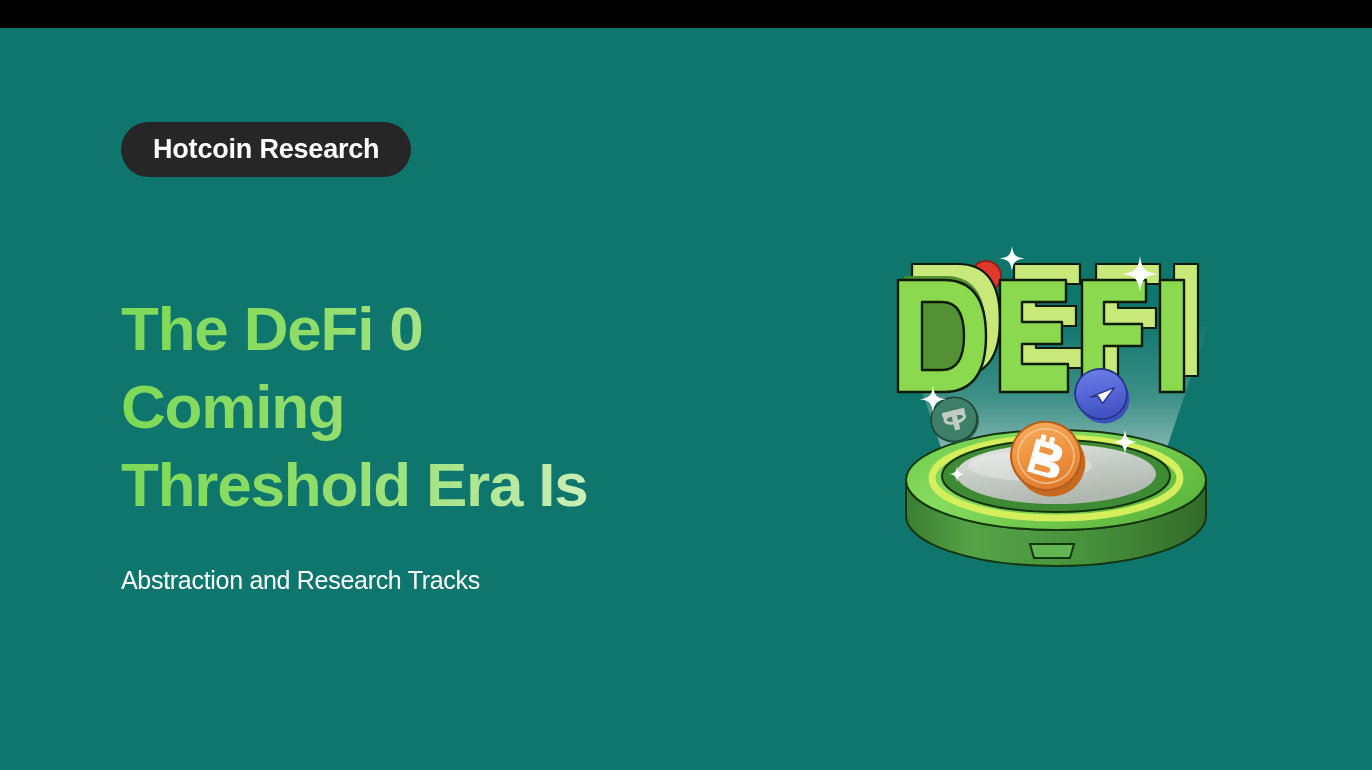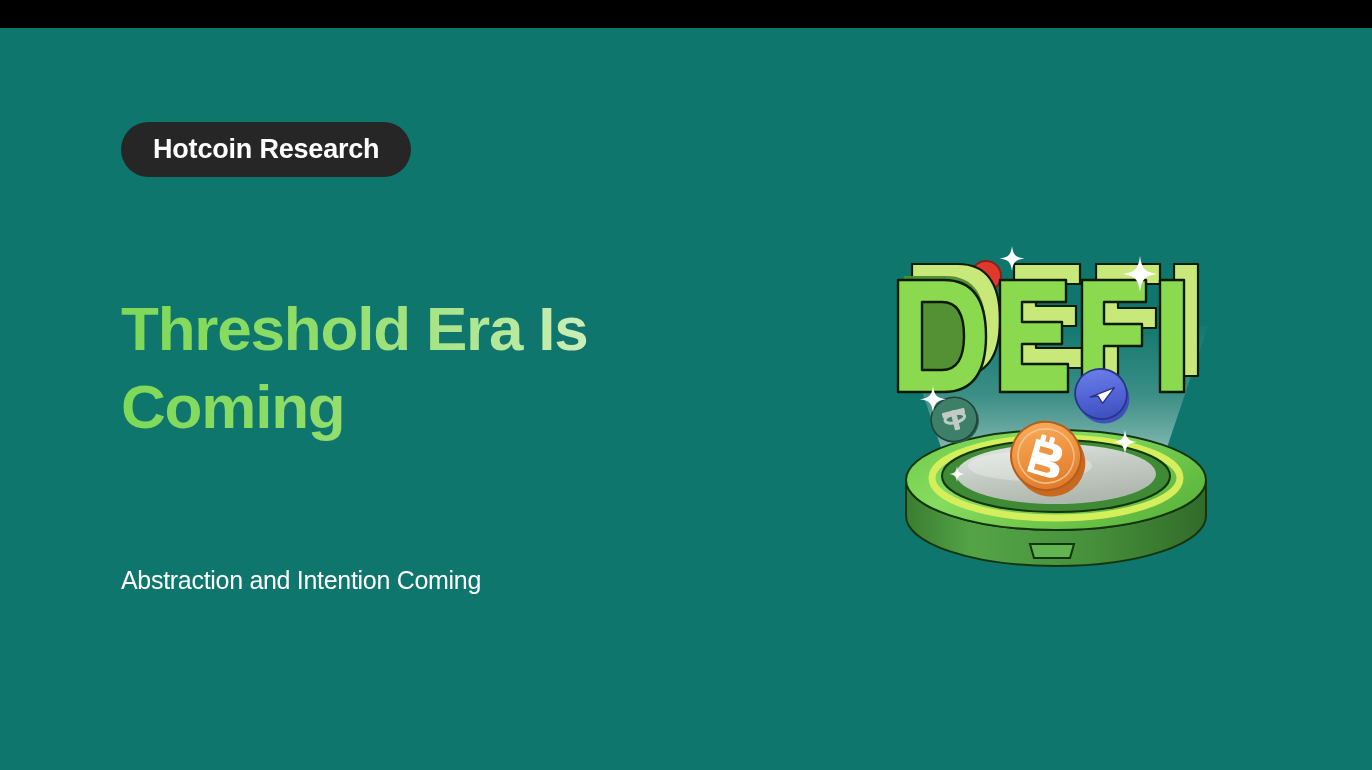--- a/index.html
+++ b/index.html
@@ -59,26 +59,27 @@
 
 <div class="banner">
 
   <div class="copy-col">
 
     <div class="badge">
       <span class="badge-label">Hotcoin Research</span>
     </div>
 
     <h1 class="headline">
+      <span class="headline-line g">The DeFi 0</span>
+      <span class="headline-line g">Coming</span>
       <span class="headline-line g">Threshold Era Is</span>
-      <span class="headline-line g">Coming</span>
     </h1>
 
     <p class="subtitle">
-      <span class="subtitle-line">Abstraction and Intention Coming</span>
+      <span class="subtitle-line">Abstraction and Research Tracks</span>
     </p>
 
   </div>
 
   <div class="art">
     <svg viewBox="0 0 380 360" xmlns="http://www.w3.org/2000/svg">
       <defs>
         <linearGradient id="beamGrad" x1="0" y1="0" x2="0" y2="1">
           <stop offset="0%" stop-color="#D9E6DC" stop-opacity="0.02"></stop>
           <stop offset="45%" stop-color="#D9E6DC" stop-opacity="0.22"></stop>

